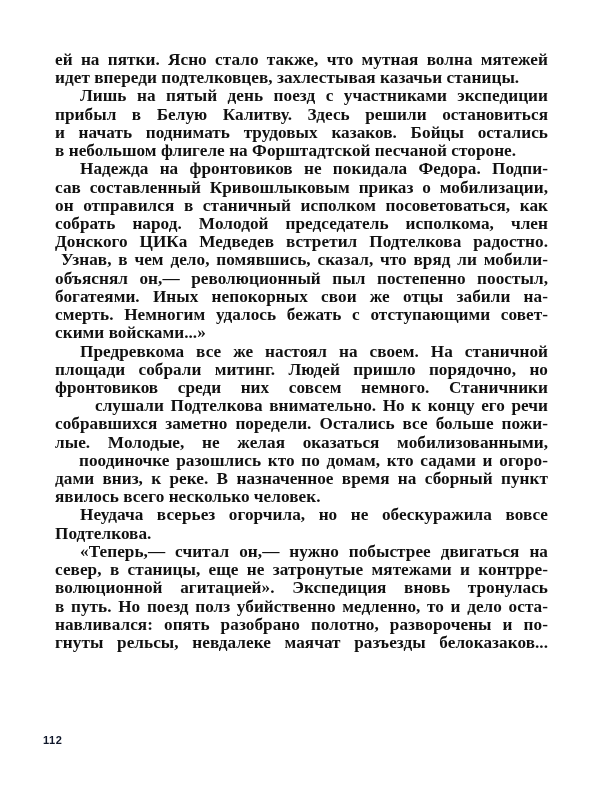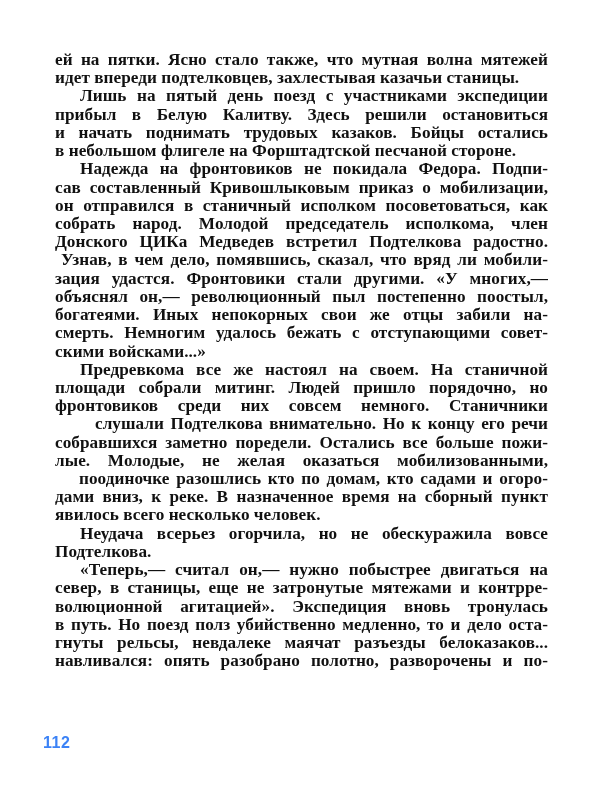--- a/index.html
+++ b/index.html
@@ -44,60 +44,59 @@
       text-align-last: left;
     }
     .line.indent {
       padding-left: 25px;
     }
     .page-number {
       position: absolute;
       left: 43px;
       top: 734px;
       font-family: "Liberation Sans", "DejaVu Sans", sans-serif;
-      font-size: 16px;
+      font-size: 11px;
       font-weight: bold;
-      color: #3b82f6;
+      color: #0f172a;
       letter-spacing: 0.5px;
     }
   </style>
 </head>
 <body>
 
 <div class="page">
   <div class="text-block" id="text-block">
       <span class="line" style="white-space: normal; overflow: hidden;">ей на пятки. Ясно стало также, что мутная волна мятежей</span>
       <span class="line last">идет впереди подтелковцев, захлестывая казачьи станицы.</span>
       <span class="line indent" style="white-space: normal; overflow: hidden;">Лишь на пятый день поезд с участниками экспедиции</span>
       <span class="line" style="white-space: normal; overflow: hidden;">прибыл в Белую Калитву. Здесь решили остановиться</span>
       <span class="line" style="white-space: normal; overflow: hidden;">и начать поднимать трудовых казаков. Бойцы остались</span>
       <span class="line last">в небольшом флигеле на Форштадтской песчаной стороне.</span>
       <span class="line indent" style="white-space: normal; overflow: hidden;">Надежда на фронтовиков не покидала Федора. Подпи-</span>
       <span class="line" style="white-space: normal; overflow: hidden;">сав составленный Кривошлыковым приказ о мобилизации,</span>
       <span class="line" style="white-space: normal; overflow: hidden;">он отправился в станичный исполком посоветоваться, как</span>
       <span class="line" style="white-space: normal; overflow: hidden;">собрать народ. Молодой председатель исполкома, член</span>
       <span class="line" style="white-space: normal; overflow: hidden;">Донского ЦИКа Медведев встретил Подтелкова радостно.</span>
       <span class="line" style="white-space: normal; overflow: hidden; margin-left: 6px;">Узнав, в чем дело, помявшись, сказал, что вряд ли мобили-</span>
-      <span class="line" style="white-space: normal; overflow: hidden;">зация удастся. Фронтовики стали другими. «У многих,—</span>
       <span class="line" style="white-space: normal; overflow: hidden;">объяснял он,— революционный пыл постепенно поостыл,</span>
       <span class="line" style="white-space: normal; overflow: hidden;">богатеями. Иных непокорных свои же отцы забили на-</span>
       <span class="line" style="white-space: normal; overflow: hidden;">смерть. Немногим удалось бежать с отступающими совет-</span>
       <span class="line last">скими войсками...»</span>
       <span class="line indent" style="white-space: normal; overflow: hidden;">Предревкома все же настоял на своем. На станичной</span>
       <span class="line" style="white-space: normal; overflow: hidden;">площади собрали митинг. Людей пришло порядочно, но</span>
       <span class="line" style="white-space: normal; overflow: hidden;">фронтовиков среди них совсем немного. Станичники</span>
       <span class="line" style="white-space: normal; overflow: hidden; margin-left: 40px;">слушали Подтелкова внимательно. Но к концу его речи ряды</span>
       <span class="line" style="white-space: normal; overflow: hidden;">собравшихся заметно поредели. Остались все больше пожи-</span>
       <span class="line" style="white-space: normal; overflow: hidden;">лые. Молодые, не желая оказаться мобилизованными,</span>
       <span class="line" style="white-space: normal; overflow: hidden; margin-left: 24px;">поодиночке разошлись кто по домам, кто садами и огоро-</span>
       <span class="line" style="white-space: normal; overflow: hidden;">дами вниз, к реке. В назначенное время на сборный пункт</span>
       <span class="line last">явилось всего несколько человек.</span>
       <span class="line indent" style="white-space: normal; overflow: hidden;">Неудача всерьез огорчила, но не обескуражила вовсе</span>
       <span class="line last">Подтелкова.</span>
       <span class="line indent" style="white-space: normal; overflow: hidden;">«Теперь,— считал он,— нужно побыстрее двигаться на</span>
       <span class="line" style="white-space: normal; overflow: hidden;">север, в станицы, еще не затронутые мятежами и контрре-</span>
       <span class="line" style="white-space: normal; overflow: hidden;">волюционной агитацией». Экспедиция вновь тронулась</span>
       <span class="line" style="white-space: normal; overflow: hidden;">в путь. Но поезд полз убийственно медленно, то и дело оста-</span>
+      <span class="line" style="white-space: normal; overflow: hidden;">навливался: опять разобрано полотно, разворочены и по-</span>
       <span class="line" style="white-space: normal; overflow: hidden;">гнуты рельсы, невдалеке маячат разъезды белоказаков...</span>
-      <span class="line" style="white-space: normal; overflow: hidden;">навливался: опять разобрано полотно, разворочены и по-</span>
     </div>
   <div class="page-number">112</div>
 </div>
 
 </body></html>

